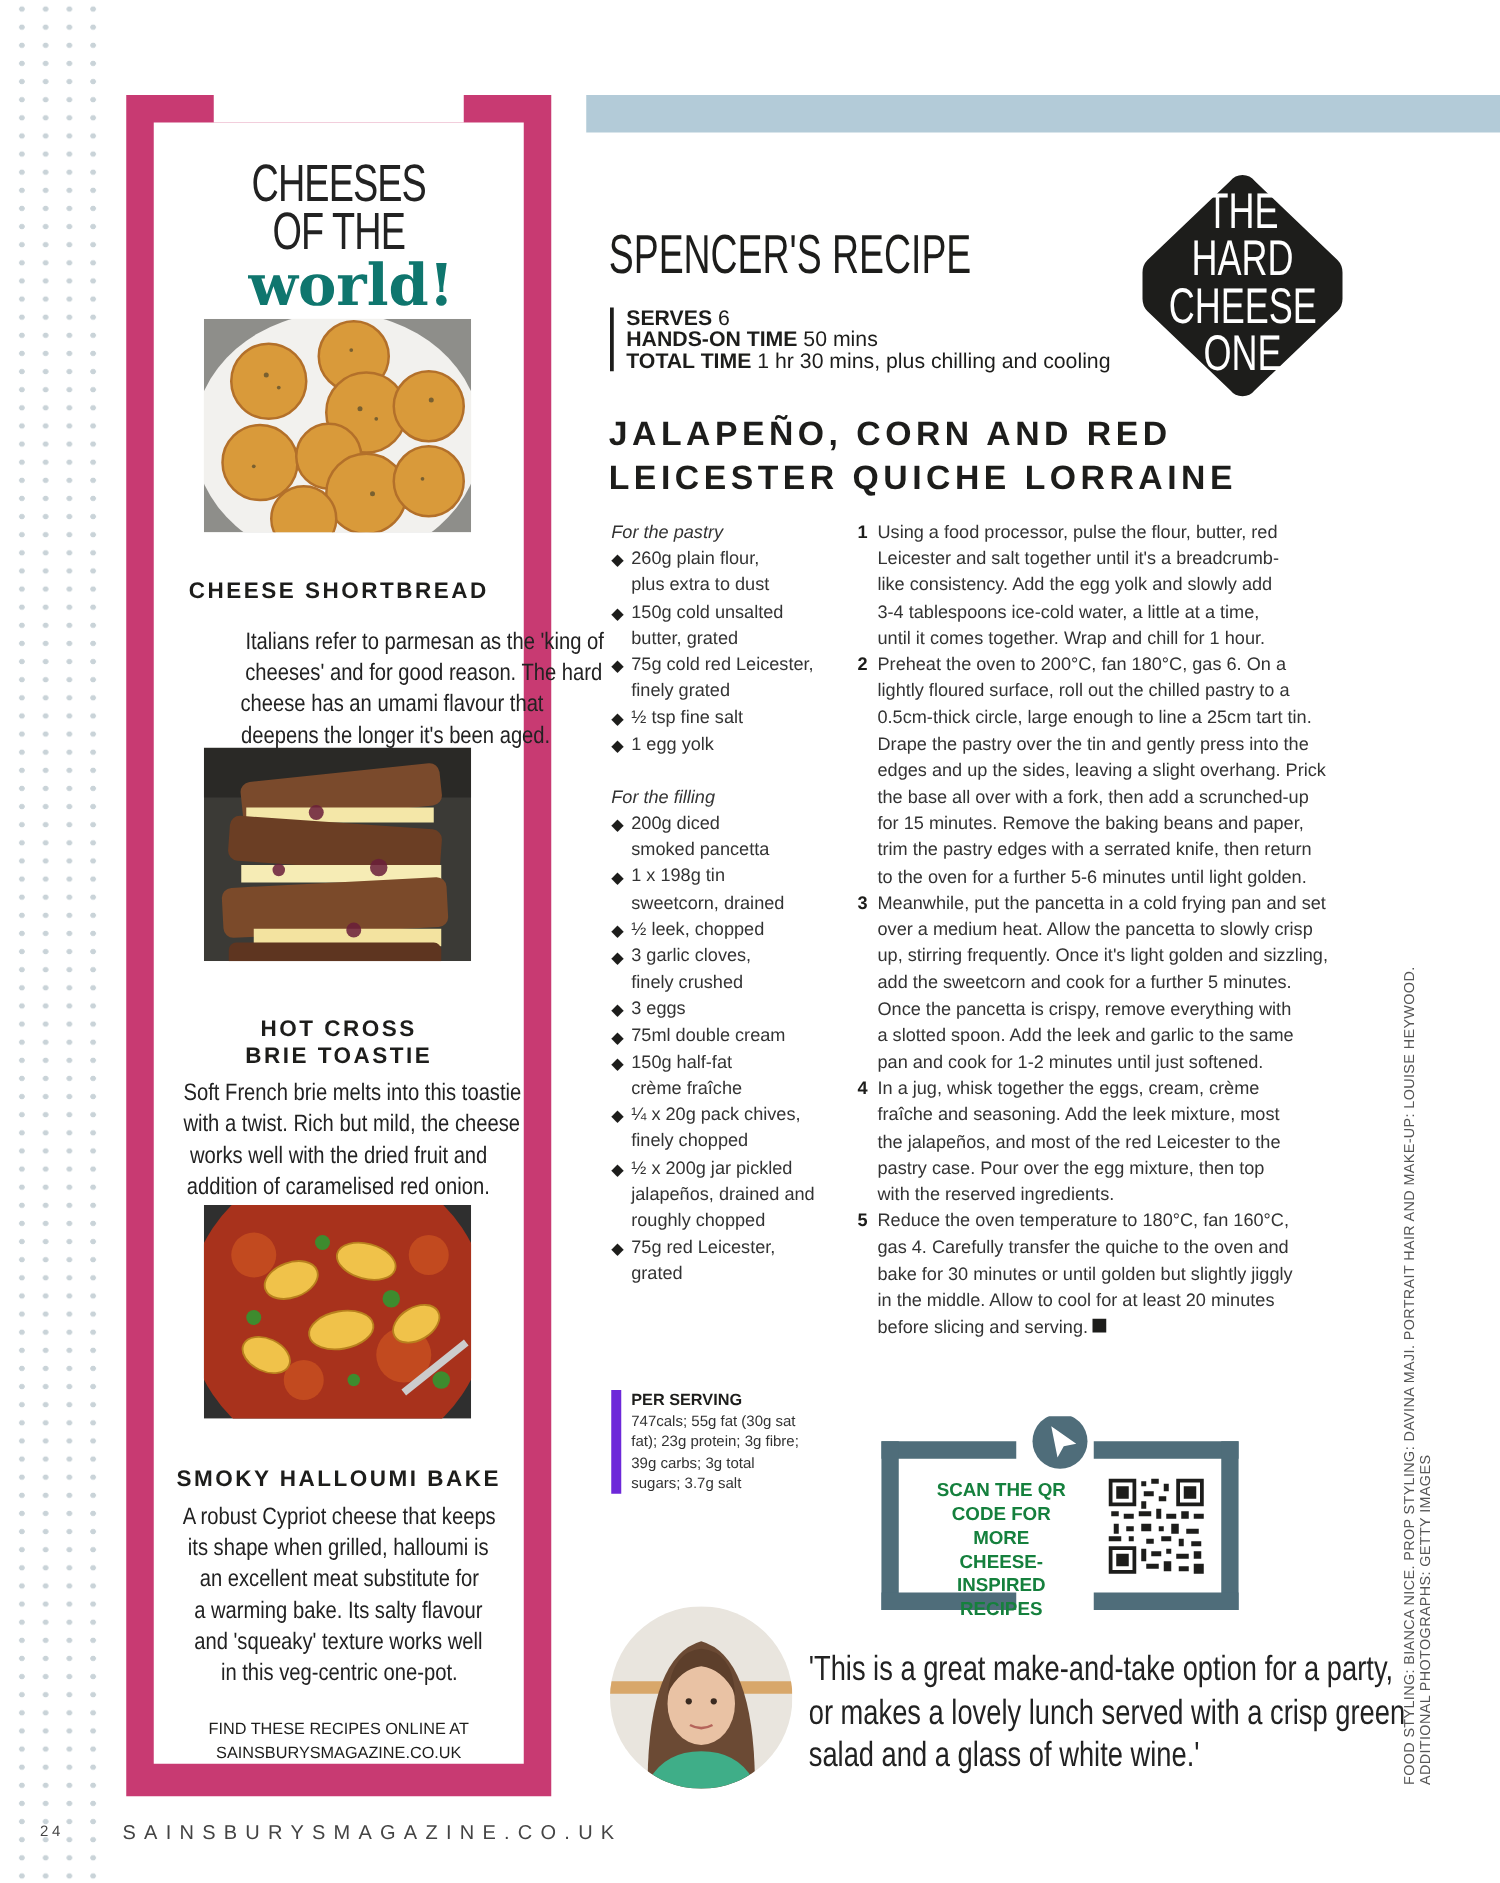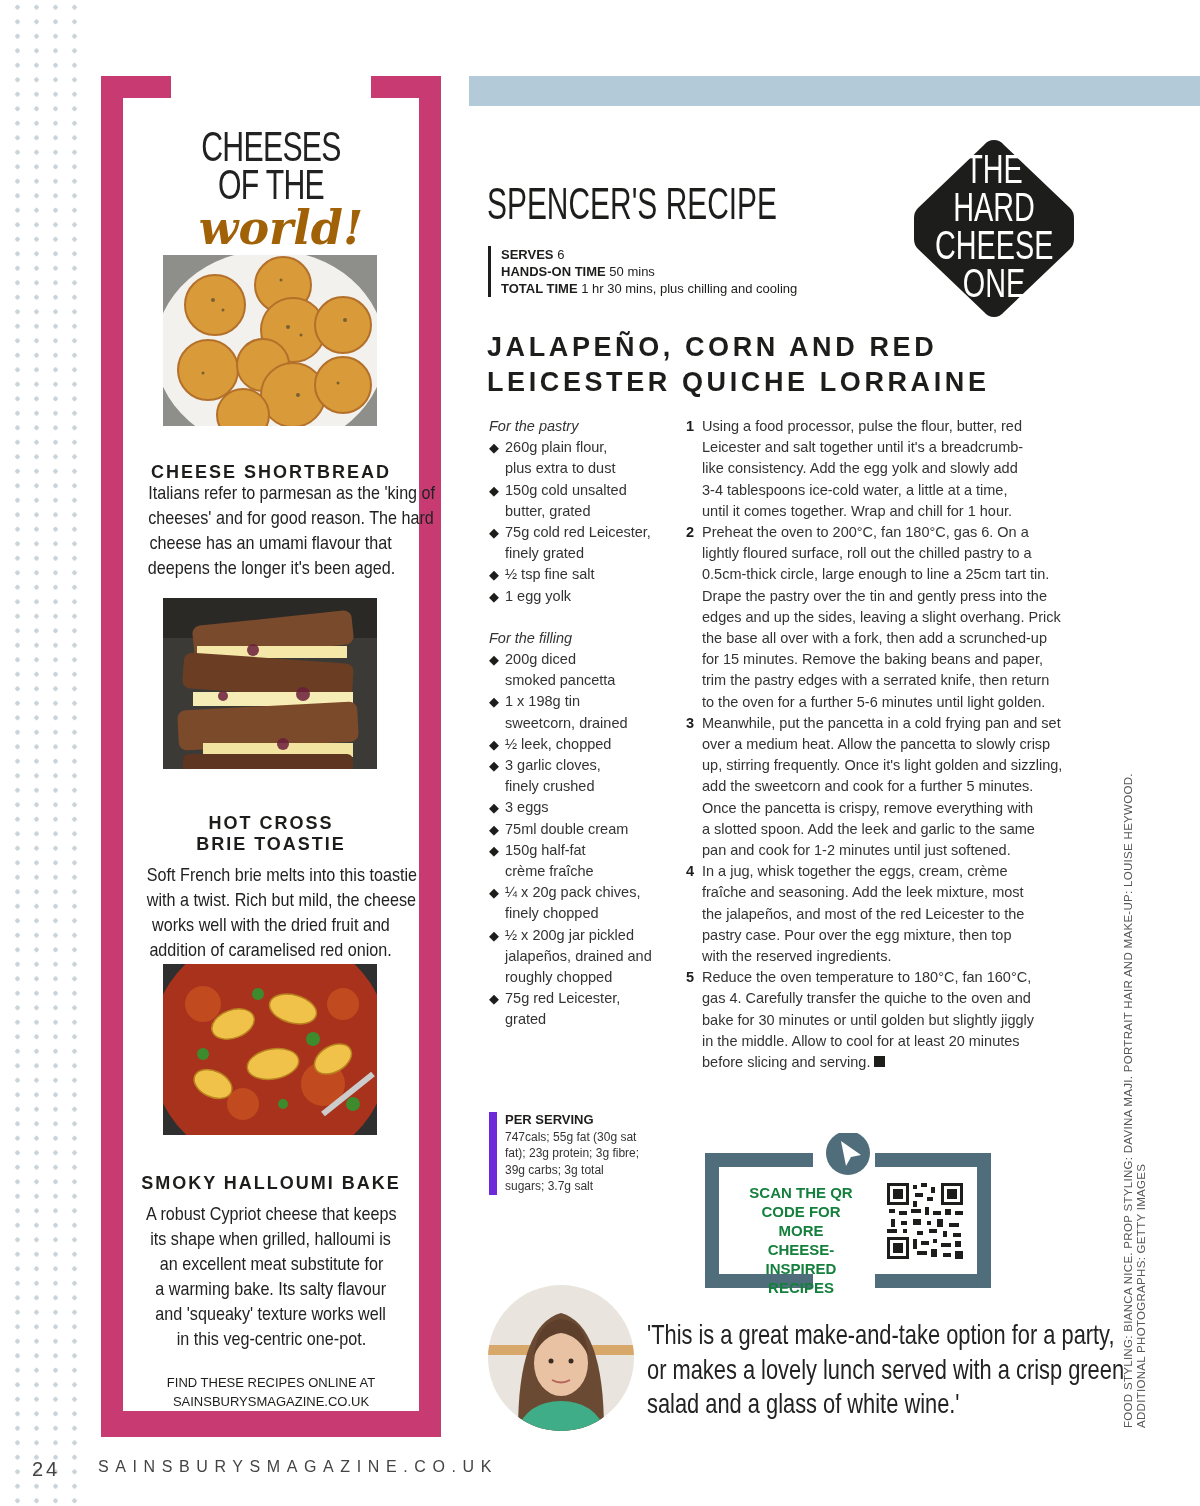--- a/index.html
+++ b/index.html
@@ -10,40 +10,40 @@
     background-image: radial-gradient(circle, #c9d3d8 2px, transparent 2.4px);
     background-size: 19px 14.5px; }
 
   
   .panel { position: absolute; left: 101px; top: 76px; width: 340px; height: 1361px; background: #c83a72; }
   .panel-inner { position: absolute; left: 22px; top: 22px; width: 296px; height: 1313px; background: #fff; }
   .panel-notch { position: absolute; top: 0; height: 22px; background: #fff; }
   .panel-title { position: absolute; left: 0; top: 30px; width: 296px; text-align: center; }
   .pt-line { display: block; font-family: "Liberation Sans Narrow", "Liberation Sans", sans-serif; font-weight: 400;
     font-size: 42px; line-height: 38px; letter-spacing: -1px; transform: scaleX(0.72); color: #222; }
-  .pt-script { display: block; font-family: "DejaVu Serif", serif; font-style: italic; font-weight: 700;
-    font-size: 46px; line-height: 48px; color: #a16207; margin-left: 20px; }
+  .pt-script { display: block; font-family: "DejaVu Serif", serif; font-weight: 700;
+    font-size: 46px; line-height: 48px; color: #0f766e; margin-left: 20px; }
   .photo { position: absolute; left: 40px; width: 214px; overflow: hidden; }
   .photo svg { display: block; }
   .card-head { position: absolute; left: 0; width: 296px; text-align: center; font-weight: 700;
     font-size: 18px; letter-spacing: 2px; line-height: 21px; color: #1d1d1b; }
   .card-body { position: absolute; left: 0; width: 296px; text-align: center;
     font-family: "Liberation Sans Narrow", "Liberation Sans", sans-serif;
     font-size: 19px; line-height: 25px; color: #222; }
   .card-body span { display: inline-block; transform: scaleX(0.85); white-space: nowrap; }
   .find { position: absolute; left: 0; top: 1275px; width: 296px; text-align: center; font-weight: 400; font-size: 13px; line-height: 19px; }
 
-  .folio { position: absolute; left: 32px; top: 1458px; font-size: 20px; letter-spacing: 3px; color: #444; }
+  .folio { position: absolute; left: 32px; top: 1458px; font-size: 12px; letter-spacing: 3px; color: #444; }
   .folio-site { position: absolute; left: 98px; top: 1458px; font-size: 16px; letter-spacing: 6.6px; color: #444; }
 
   
   .topbar { position: absolute; left: 469px; top: 76px; width: 731px; height: 30px; background: #b3cbd8; }
   .spencer { position: absolute; left: 487px; top: 180px; font-size: 44px; line-height: 48px; letter-spacing: 0px;
     transform: scaleX(0.68); transform-origin: left top; white-space: nowrap; color: #1d1d1b; font-weight: 400; }
-  .meta { position: absolute; left: 488px; top: 246px; border-left: 3px solid #1d1d1b; padding-left: 10px; font-size: 13px; line-height: 17px; }
+  .meta { position: absolute; left: 488px; top: 246px; border-left: 3px solid #1d1d1b; padding-left: 10px; font-size: 17px; line-height: 17px; }
   .meta b { font-weight: 700; }
   .badge { position: absolute; left: 912px; top: 136px; width: 164px; height: 185px; }
   .badge-text { position: absolute; left: 912px; top: 150px; width: 164px; text-align: center; color: #fff; }
   .badge-text span { display: block; font-size: 40px; line-height: 38px; transform: scaleX(0.72); }
   .recipe-title { position: absolute; left: 487px; top: 330px; font-weight: 700; font-size: 27px; line-height: 35px; letter-spacing: 3.6px; color: #1d1d1b; }
 
   .ing { position: absolute; left: 489px; top: 416px; width: 190px; font-size: 14.5px; line-height: 21.2px; color: #333; }
   .ing .sub { font-style: italic; margin-bottom: 0; }
   .ing .gap { height: 21px; }
   .ing .item { position: relative; padding-left: 16px; }
@@ -104,21 +104,21 @@
           <circle cx="138" cy="80" r="1.5"></circle>
             <circle cx="118" cy="25" r="1.5"></circle>
             <circle cx="182" cy="65" r="2"></circle>
           <circle cx="40" cy="118" r="1.5"></circle>
             <circle cx="135" cy="140" r="2"></circle>
             <circle cx="175" cy="128" r="1.5"></circle>
         </g>
       </svg>
     </div>
     <div class="card-head" style="top:364px;">CHEESE SHORTBREAD</div>
-    <div class="card-body" style="top:382px;">
+    <div class="card-body" style="top:403px;padding-left:48px;">
       <span>Italians refer to parmesan as the 'king of</span><br>
       <span>cheeses' and for good reason. The hard</span><br>
       <span>cheese has an umami flavour that</span><br>
       <span>deepens the longer it's been aged.</span>
     </div>
 
     <div class="photo" style="top:500px;height:171px;">
       <svg width="214" height="171" viewBox="0 0 214 171">
         <rect width="214" height="171" fill="#3b3a36"></rect>
         <rect x="0" y="0" width="214" height="40" fill="#2a2926"></rect>

